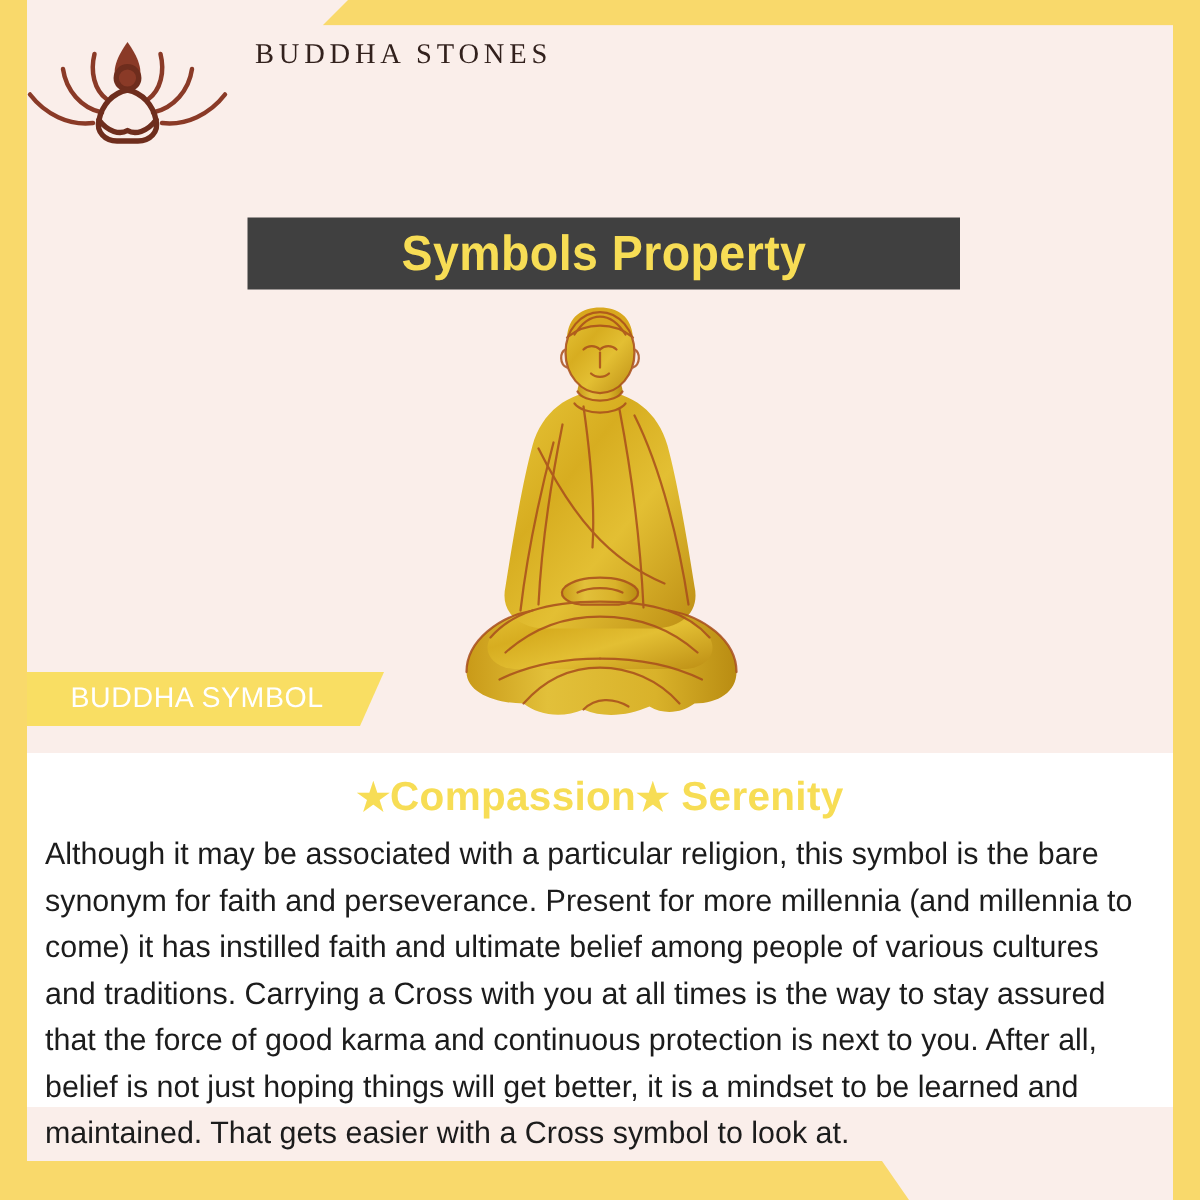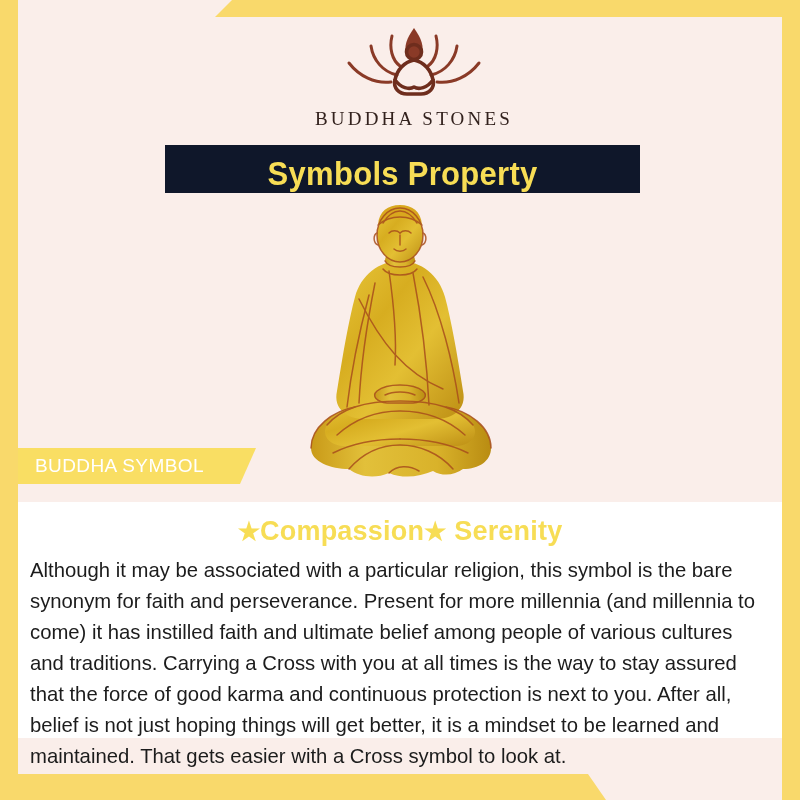--- a/index.html
+++ b/index.html
@@ -31,35 +31,35 @@
     clip-path:polygon(0 0, 588px 0, 606px 26px, 0 26px);
   }
   .inner-bg{
     position:absolute;left:18px;top:17px;right:18px;bottom:26px;
     background:#faeeea;
   }
 
   
   .logo-wrap{
     position:absolute;left:0;right:0;top:22px;height:115px;
-    display:flex;flex-direction:column;align-items:center;justify-content:flex-start;padding-left:28px;
+    display:flex;flex-direction:row;align-items:flex-start;justify-content:flex-start;
   }
   .logo-mark{width:170px;height:82px;display:block;}
   .logo-word{
     margin-top:4px;
     font-family:"Liberation Serif", serif;
     font-size:19px;letter-spacing:3.2px;color:#32211d;
     font-weight:400;
   }
 
   
   .title-band{
     position:absolute;left:165px;top:145px;width:475px;height:48px;
-    background:#0f172a;
-    display:flex;align-items:flex-end;justify-content:center;
+    background:#404040;
+    display:flex;align-items:center;justify-content:center;
   }
   .title-text{
     font-family:"Liberation Sans Narrow","Liberation Sans",sans-serif;
     font-weight:bold;font-size:33px;color:#f7dd55;
     letter-spacing:0.3px;transform:scaleX(0.94);
     white-space:nowrap;
   }
 
   
   .buddha-wrap{
@@ -69,21 +69,21 @@
   .buddha-svg{width:215px;height:285px;display:block;}
 
   
   .ribbon{
     position:absolute;left:18px;top:448px;width:238px;height:36px;
     background:#f9de63;
     clip-path:polygon(0 0, 238px 0, 222px 36px, 0 36px);
     display:flex;align-items:center;
   }
   .ribbon-text{
-    margin-left:17px;color:#ffffff;font-size:19px;letter-spacing:0.4px;
+    margin-left:29px;color:#ffffff;font-size:19px;letter-spacing:0.4px;
     font-family:"Liberation Sans",sans-serif;font-weight:400;
     white-space:nowrap;
   }
 
   
   .panel{
     position:absolute;left:18px;top:502px;width:764px;height:236px;
     background:#ffffff;
   }
   .headline{

